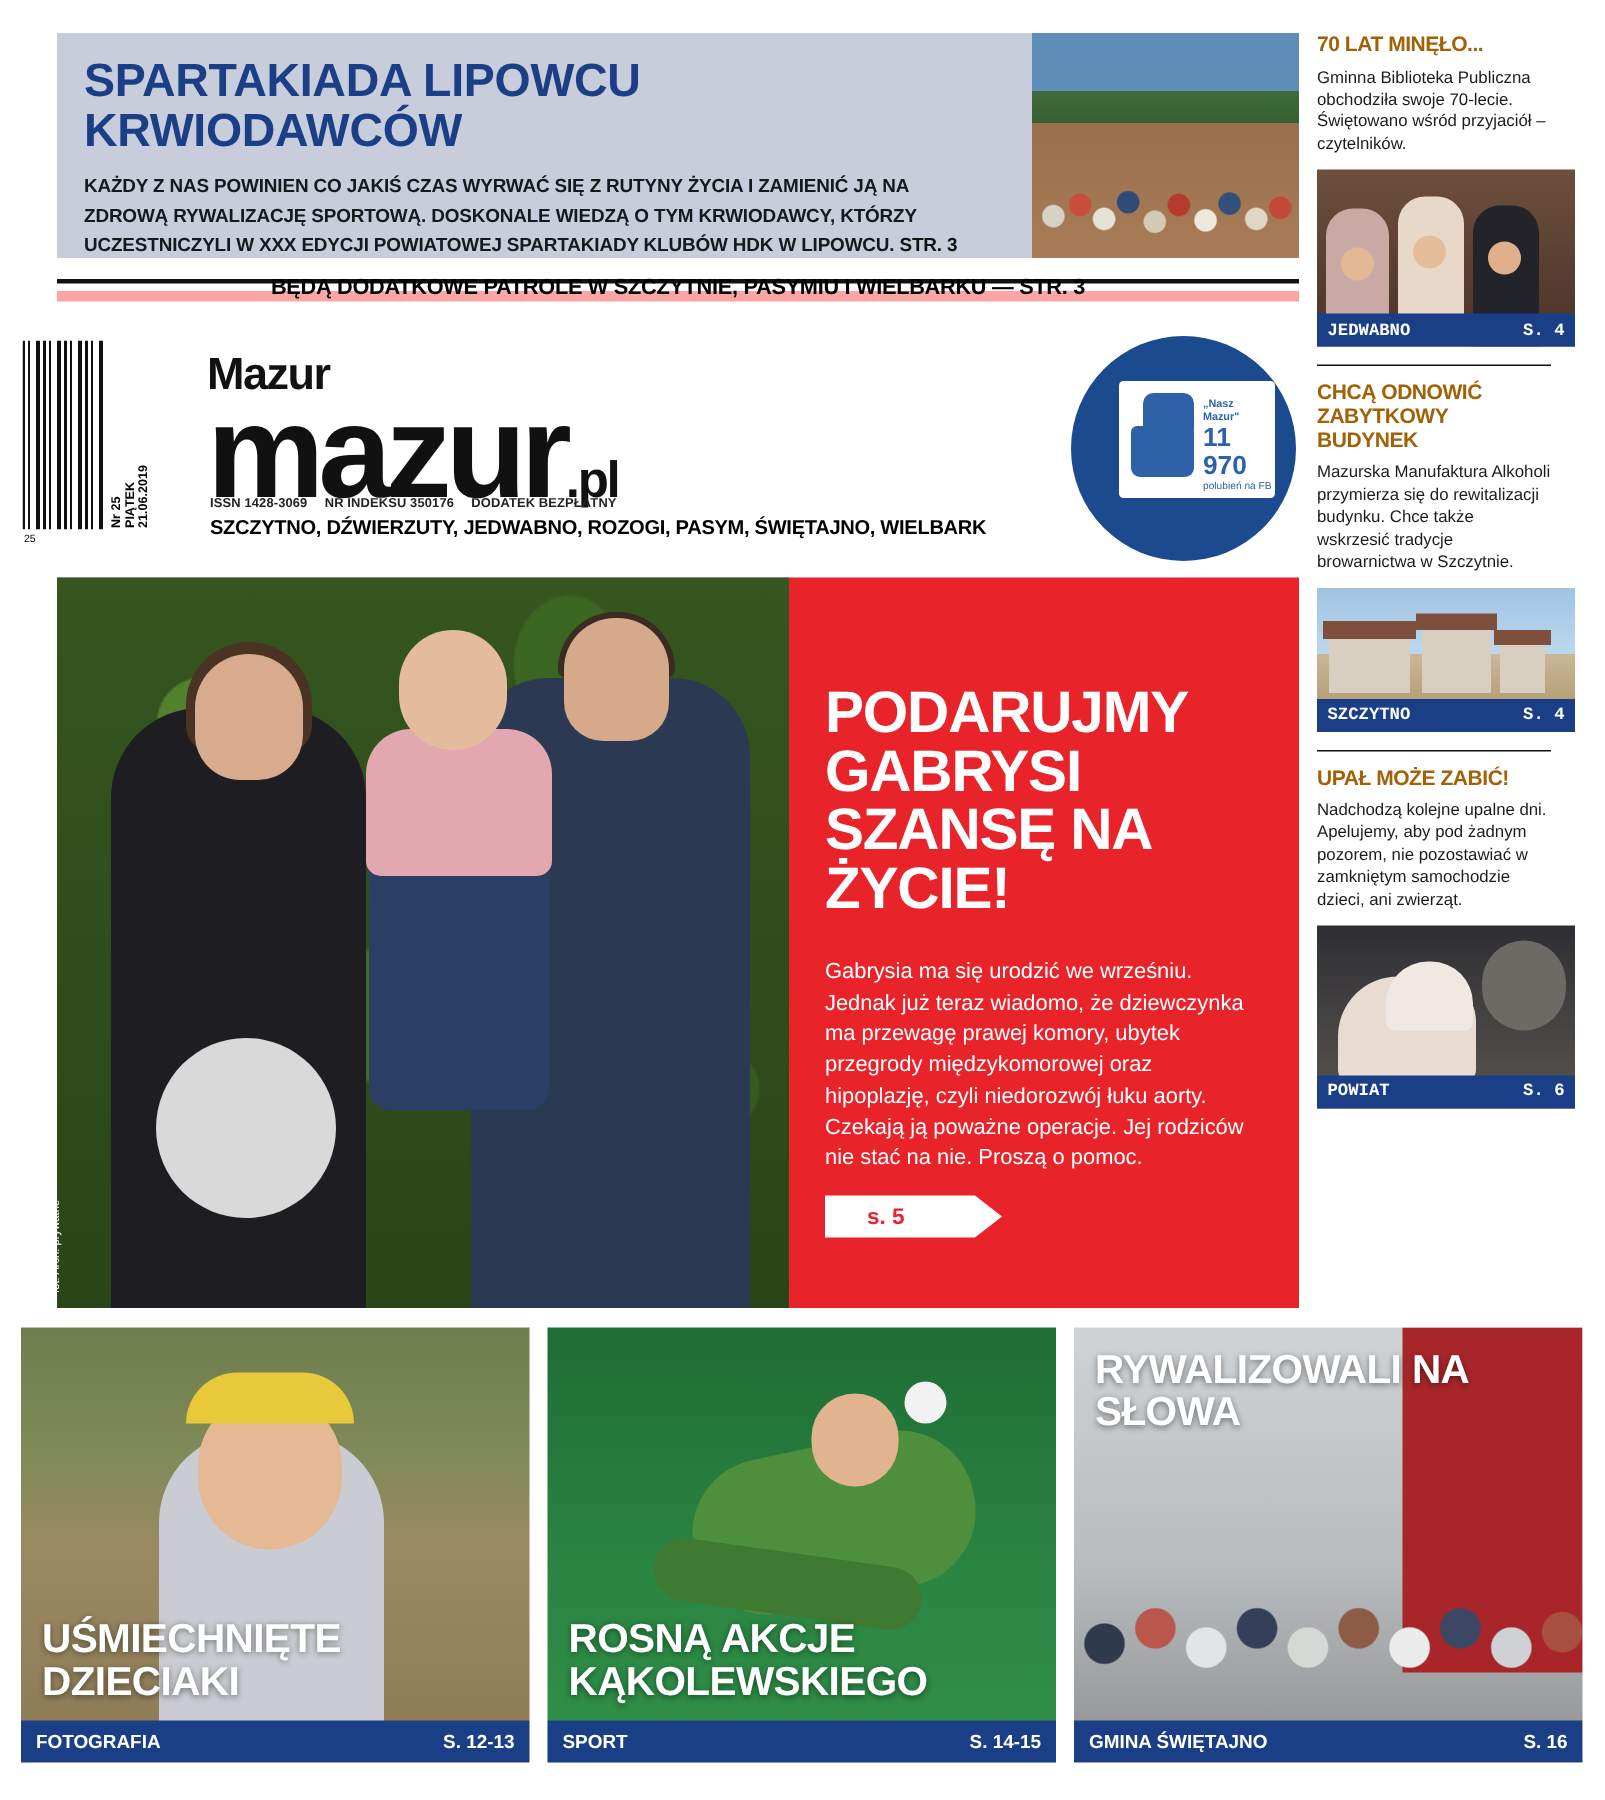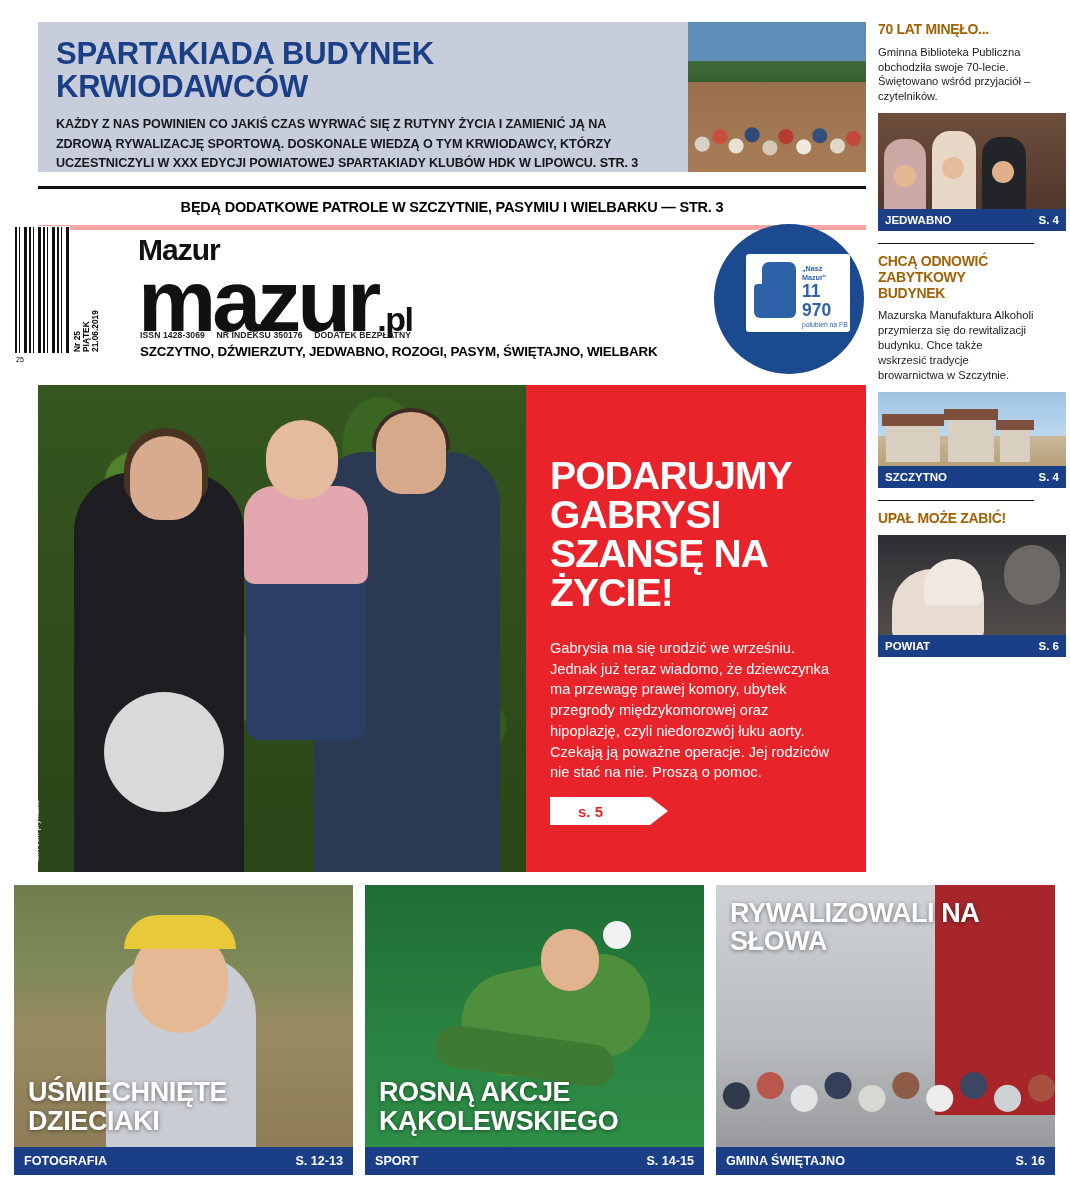--- a/index.html
+++ b/index.html
@@ -46,40 +46,40 @@
       radial-gradient(circle at 93% 64%, #c2493a 0 7px, transparent 8px);
   }
 
   
   .rail { position: absolute; left: 878px; top: 22px; width: 156px; }
   .rail h3 {
     font-size: 14px; font-weight: bold; color: #a16207; line-height: 1.12;
     text-transform: uppercase; letter-spacing: -0.3px;
   }
   .rail p { font-size: 11.2px; line-height: 1.33; color: #1b1b1b; margin-top: 7px; }
-  .rail-photo { position: relative; width: 188px; margin-top: 9px; }
+  .rail-photo { position: relative; width: 172px; margin-top: 9px; font-family: Liberation Mono, monospace; }
   .rail-label {
     position: absolute; left: 0; bottom: 0; width: 100%; height: 22px;
     background: #1b3f86; color: #fff; font-size: 11.5px; font-weight: bold;
     display: flex; align-items: center; justify-content: space-between;
     padding: 0 7px; text-transform: uppercase;
   }
   .hr-thin { height: 1px; background: #111; margin: 12px 0 10px; }
 
   .ph-women { height: 118px; background: linear-gradient(#6d4e3c, #4a3328); position: relative; overflow: hidden; }
   .ph-women .w { position: absolute; bottom: 0; border-radius: 18px 18px 0 0; }
   .ph-szczytno { height: 96px; background: linear-gradient(#9fc4e2 0%, #bcd8ef 46%, #c9b79a 46%, #a8905f 100%); position: relative; overflow: hidden; }
   .ph-szczytno .bld { position: absolute; background: #d9cfc0; }
   .ph-szczytno .roof { position: absolute; background: #7d4f3c; }
   .ph-child { height: 122px; background: linear-gradient(#2e2e33, #5a5550); position: relative; overflow: hidden; }
 
   
   .strip {
-    position: absolute; left: 38px; top: 186px; width: 828px; height: 44px;
-    border-top: 3px solid #111; border-bottom: 5px solid #fca5a5;
+    position: absolute; left: 38px; top: 186px; width: 828px; height: 15px;
+    border-top: 3px solid #111; border-bottom: 7px solid #fca5a5;
     display: flex; align-items: center; justify-content: center;
   }
   .strip span { font-size: 14.5px; font-weight: bold; letter-spacing: -0.2px; text-transform: uppercase; }
 
   
   .masthead { position: absolute; left: 14px; top: 226px; width: 852px; height: 140px; }
   .barcode { position: absolute; left: 0; top: 0; width: 56px; height: 128px;
     background: repeating-linear-gradient(90deg, #111 0 2px, #fff 2px 4px, #111 4px 5px, #fff 5px 9px, #111 9px 12px, #fff 12px 14px);
     border: 1px solid #fff; }
   .barcode-num { position: absolute; left: 2px; top: 130px; font-size: 7px; }
@@ -188,21 +188,21 @@
   }
   .t3 .red-door { position: absolute; right: 0; top: 0; width: 120px; height: 230px; background: #a8262a; }
 </style>
 </head>
 <body>
 
 <div class="page">
 
   <div class="top-banner">
     <div class="top-banner-inner">
-      <h1>SPARTAKIADA BUDYNEK KRWIODAWCÓW</h1>
+      <h1>SPARTAKIADA LIPOWCU KRWIODAWCÓW</h1>
       <p>
         <span>KAŻDY Z NAS POWINIEN CO JAKIŚ CZAS WYRWAĆ SIĘ Z RUTYNY ŻYCIA I ZAMIENIĆ JĄ NA ZDROWĄ RYWALIZACJĘ SPORTOWĄ. DOSKONALE WIEDZĄ O TYM KRWIODAWCY, KTÓRZY UCZESTNICZYLI W XXX EDYCJI POWIATOWEJ SPARTAKIADY KLUBÓW HDK W LIPOWCU.</span>
         <span class="pg">STR. 3</span>
       </p>
     </div>
     <div class="banner-photo">
       <div class="crowd"></div>
     </div>
   </div>
 
@@ -240,20 +240,21 @@
       </div>
       <div class="rail-label">
         <span>SZCZYTNO</span>
         <span>s. 4</span>
       </div>
     </div>
 
     <div class="hr-thin"></div>
 
     <h3>UPAŁ MOŻE ZABIĆ!</h3>
+    <p>Nadchodzą kolejne upalne dni. Apelujemy, aby pod żadnym pozorem, nie pozostawiać w zamkniętym samochodzie dzieci, ani zwierząt.</p>
     <div class="rail-photo">
       <div class="ph-child">
         <div style="position:absolute;left:14px;top:34px;width:92px;height:72px;background:#e8dcd2;border-radius:40px 30px 10px 10px;"></div>
         <div style="position:absolute;left:46px;top:24px;width:58px;height:46px;background:#efe9e2;border-radius:28px 28px 6px 6px;"></div>
         <div style="position:absolute;right:6px;top:10px;width:56px;height:60px;background:#6d6a66;border-radius:28px;"></div>
       </div>
       <div class="rail-label">
         <span>POWIAT</span>
         <span>s. 6</span>
       </div>

